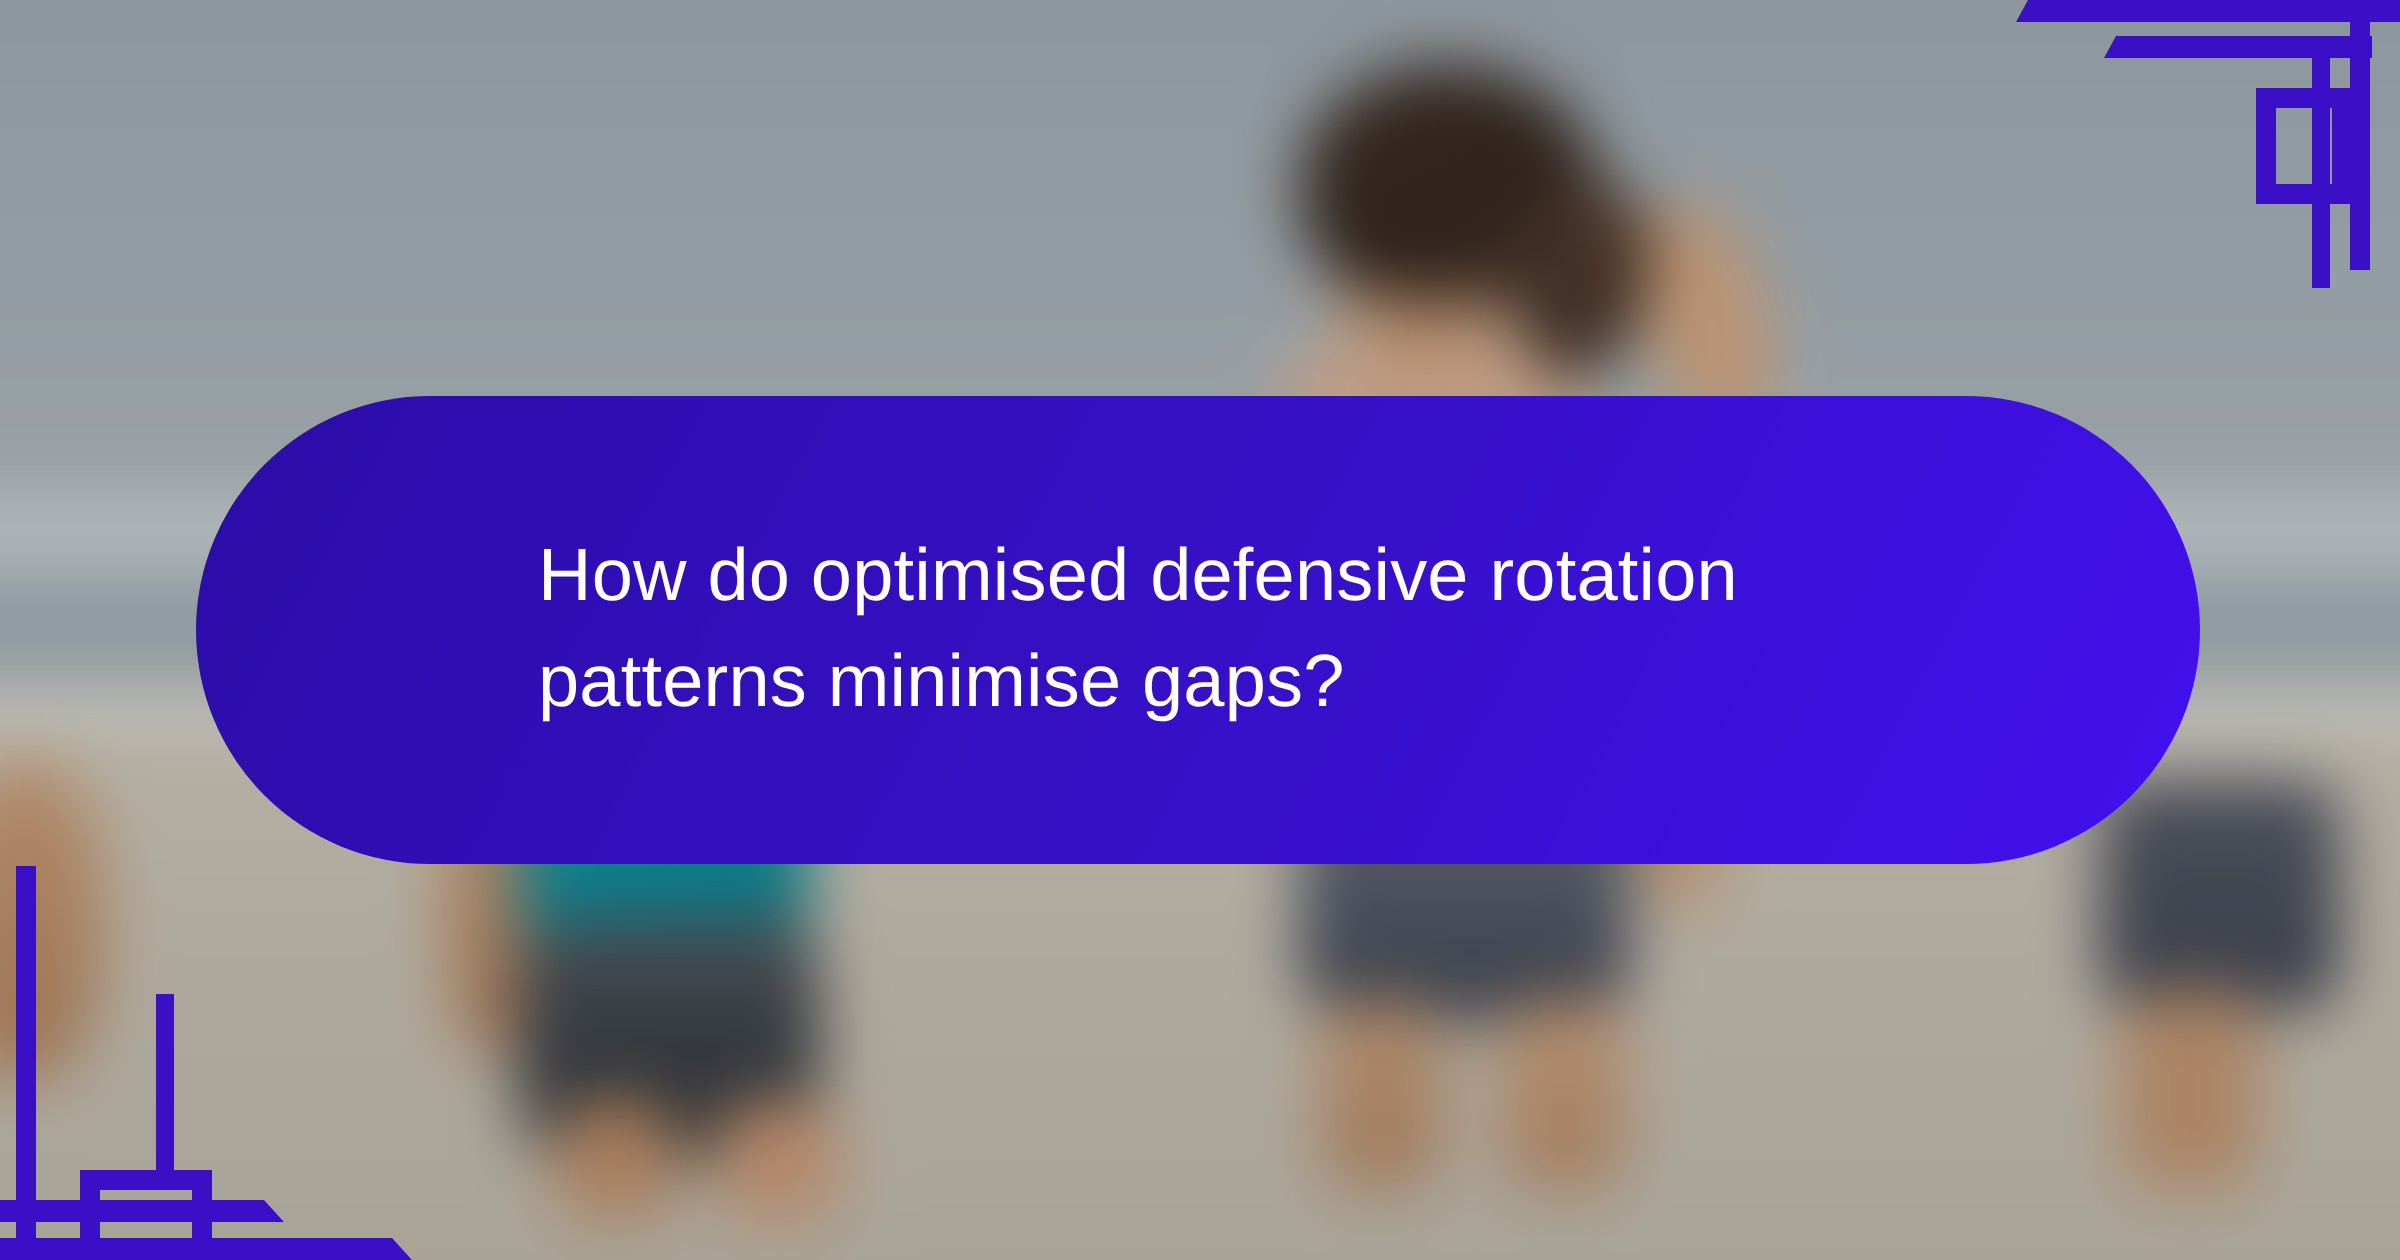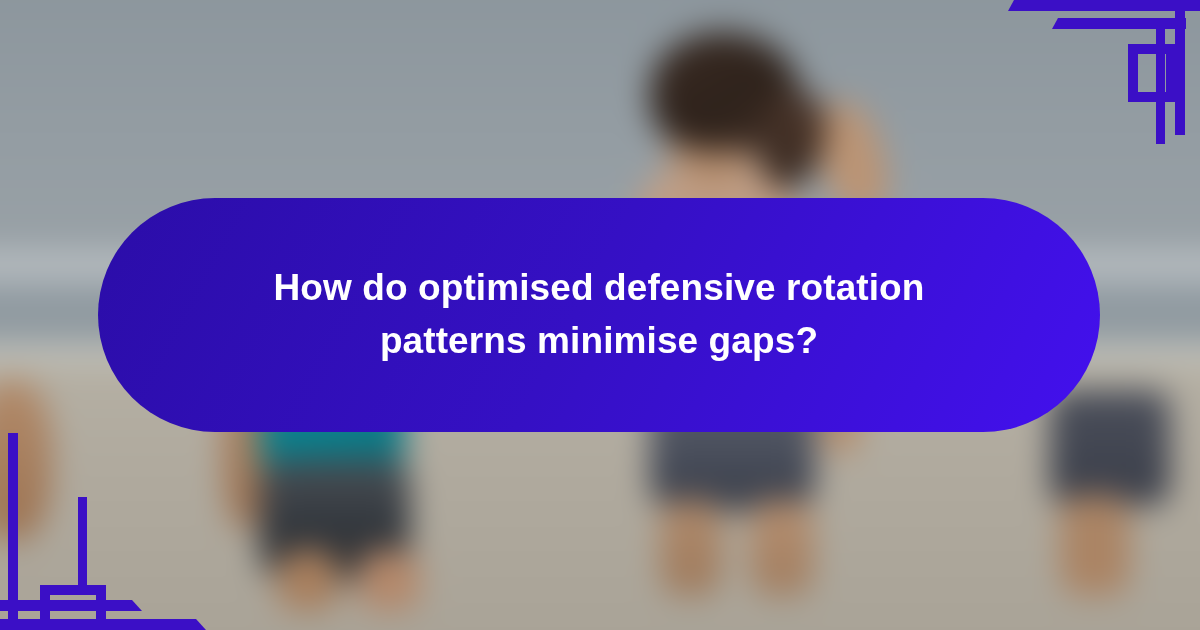--- a/index.html
+++ b/index.html
@@ -123,22 +123,21 @@
     display:flex;
     align-items:center;
     justify-content:center;
     padding:0 90px;
   }
 
   #card-text {
     color:#ffffff;
     font-size:37px;
     line-height:1.42;
-    font-weight:700;
-    text-align:center;
+    font-weight:400;
     letter-spacing:0.1px;
     max-width:660px;
   }
 
   
   .deco { position:absolute; pointer-events:none; }
 
   .deco svg { display:block; overflow:visible; }
 
   #deco-tr { right:0; top:0; }

